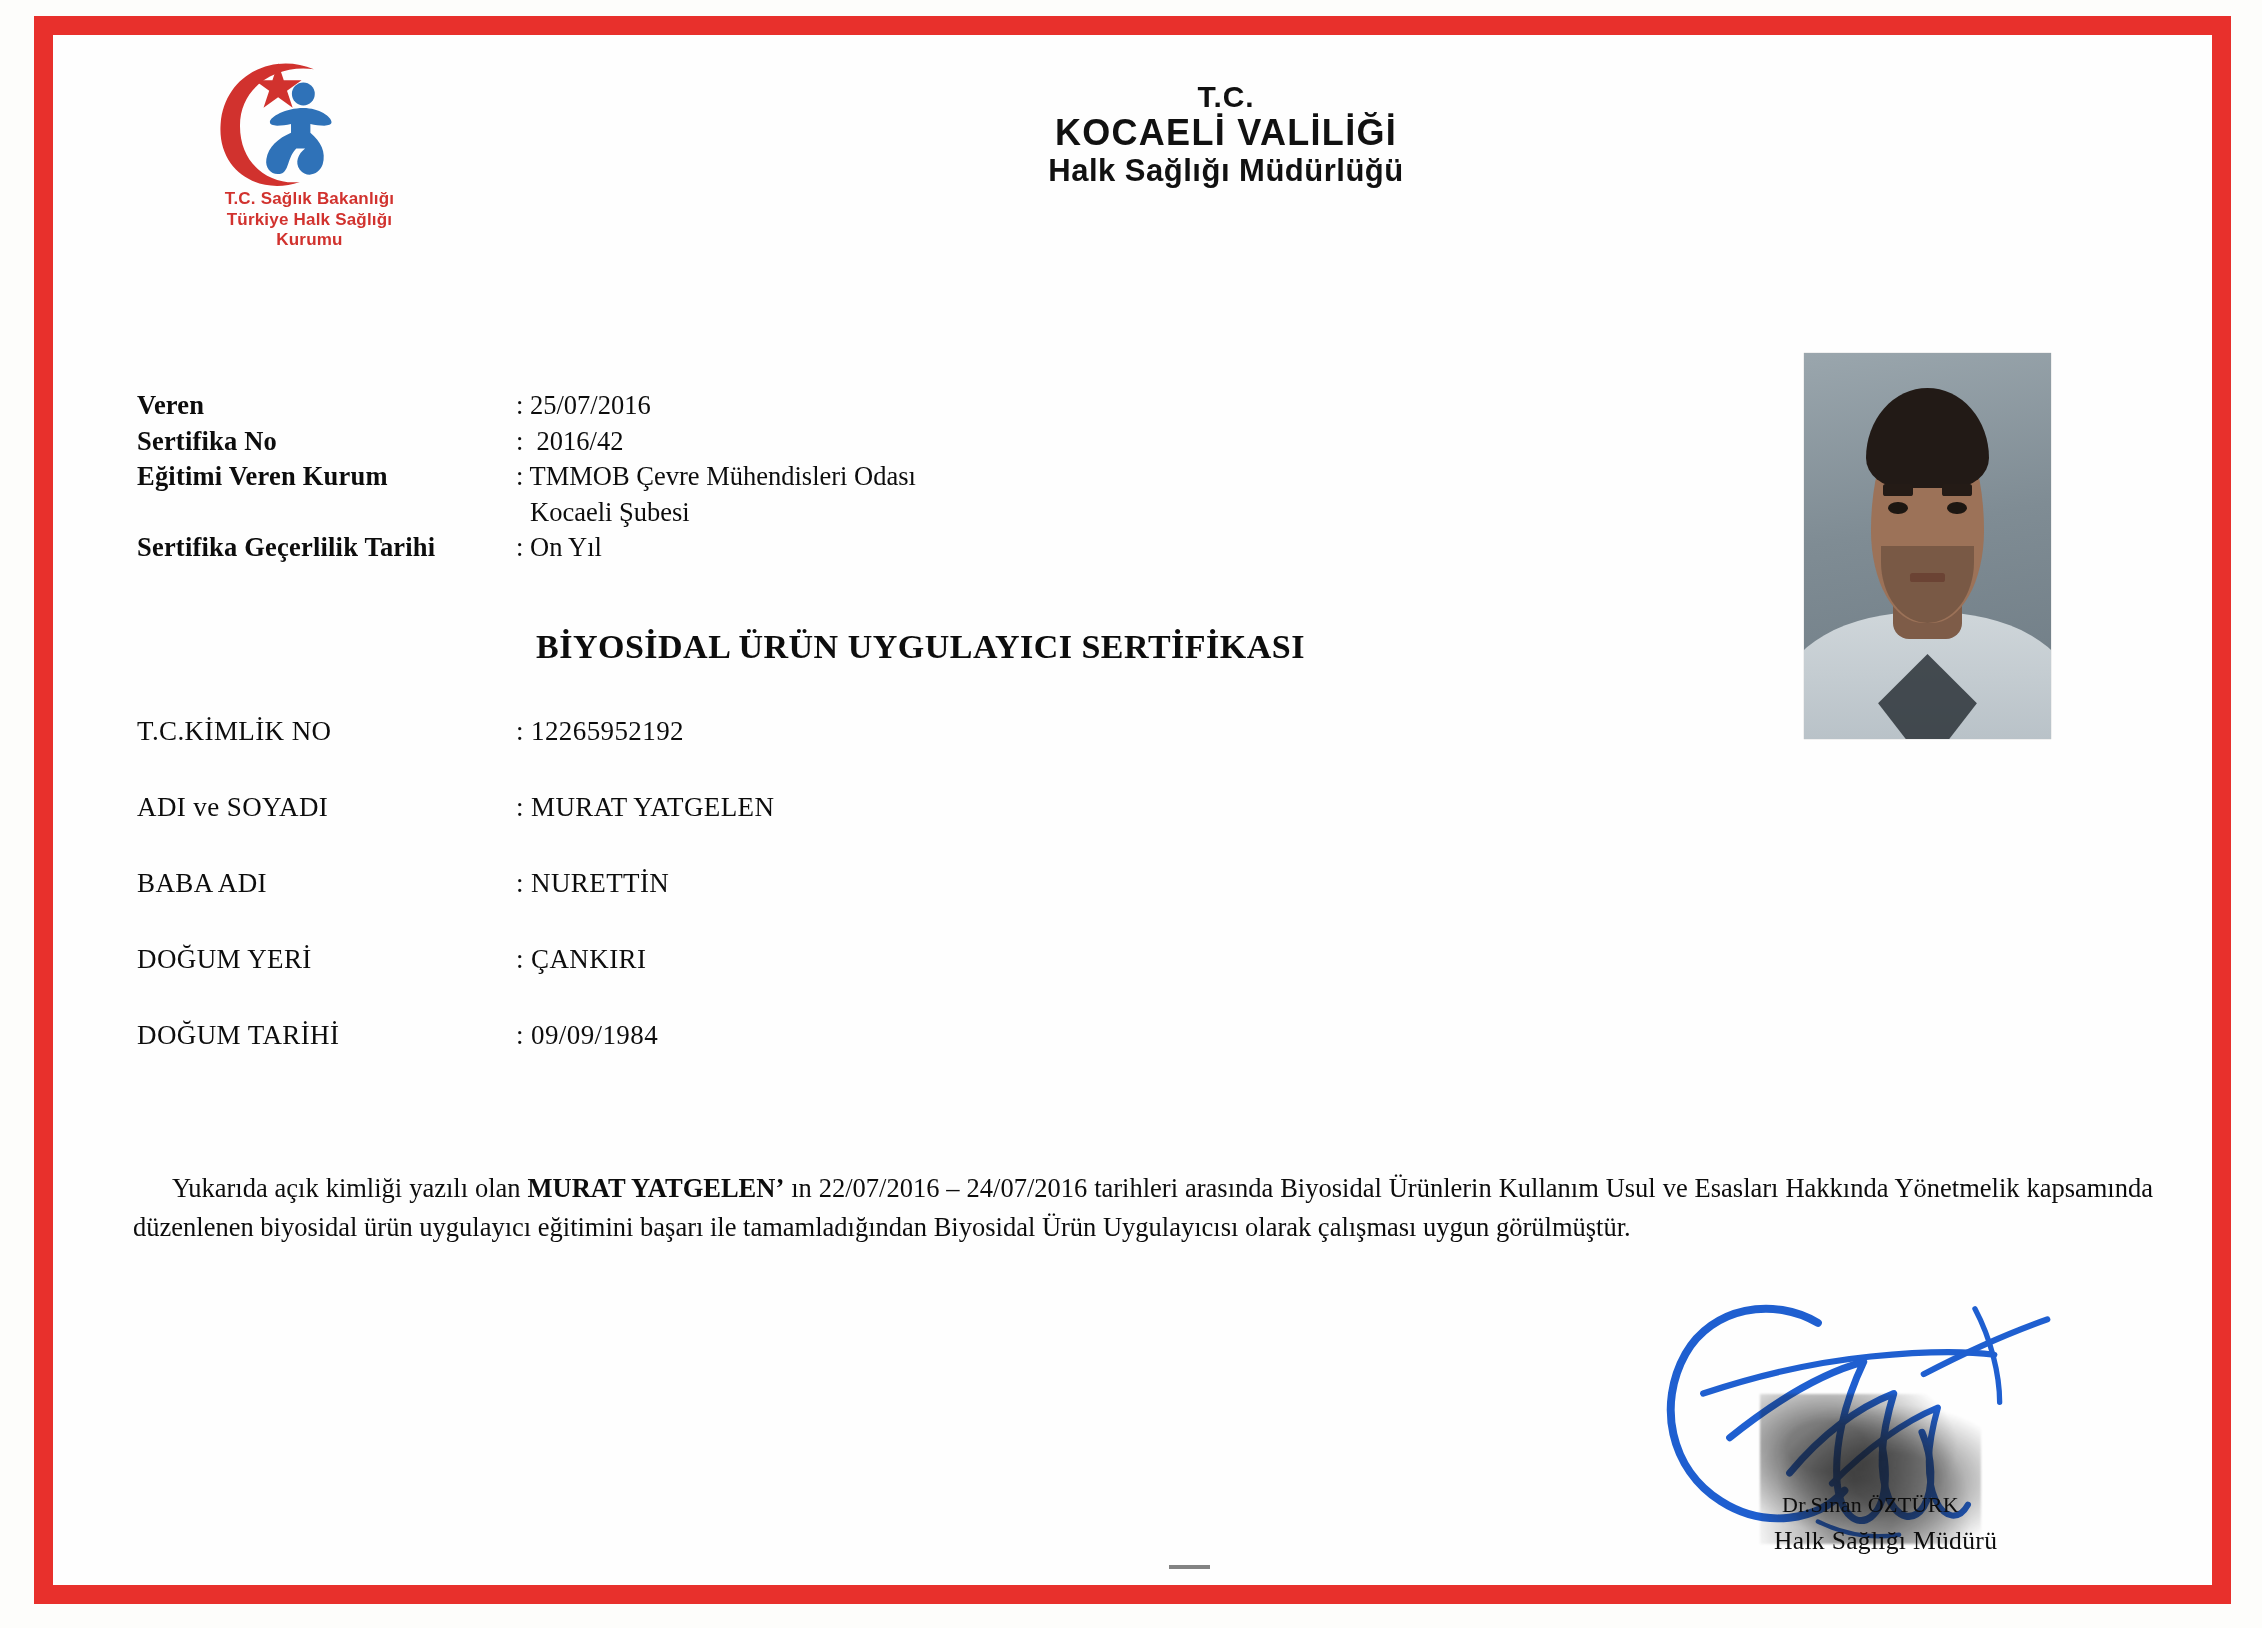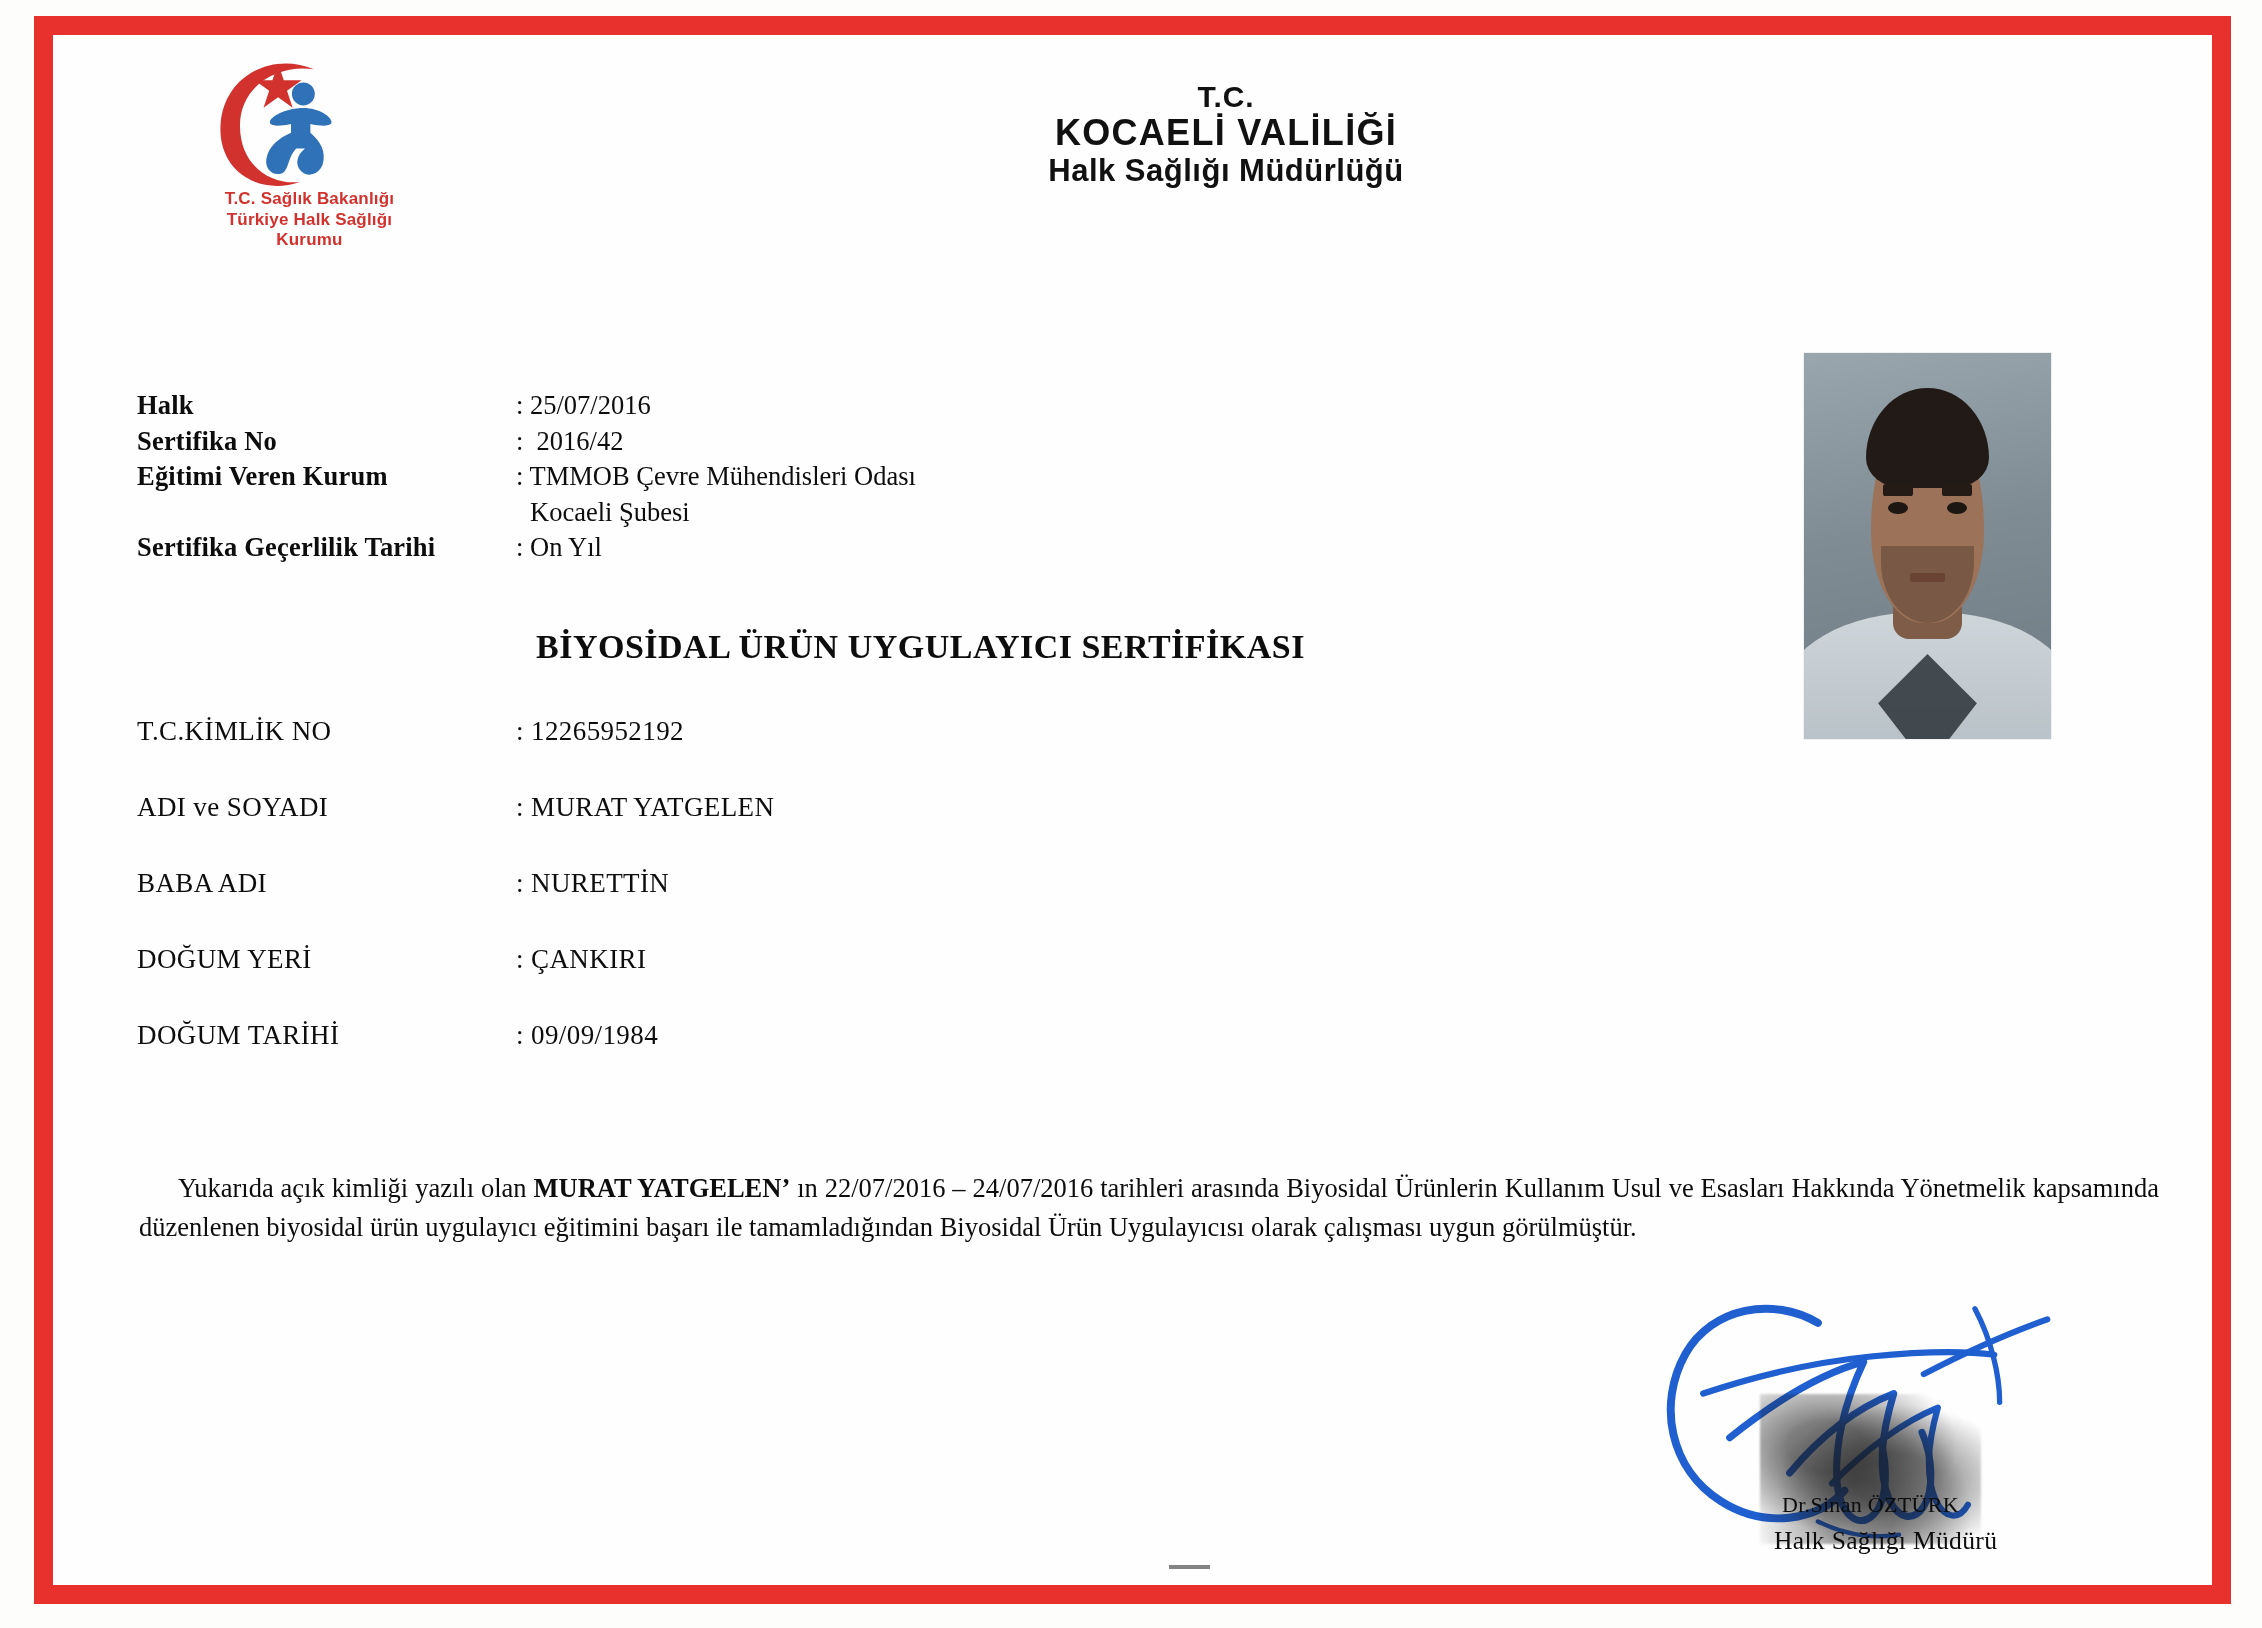--- a/index.html
+++ b/index.html
@@ -211,21 +211,21 @@
   .row-id {
     display: flex;
     margin-bottom: 45px;
   }
   .row-id .lbl { width: 379px; letter-spacing: 0.4px; }
   .row-id .val { letter-spacing: 0.4px; }
 
   
   #paragraph {
     position: absolute;
-    left: 86px;
+    left: 80px;
     top: 1134px;
     width: 2020px;
     font-size: 26.5px;
     line-height: 1.46;
     text-align: justify;
   }
   #paragraph .indent { display: inline-block; width: 39px; }
   #paragraph b { font-weight: bold; }
 
   
@@ -324,21 +324,21 @@
         <div class="ph-brow r"></div>
         <div class="ph-eye l"></div>
         <div class="ph-eye r"></div>
         <div class="ph-stubble"></div>
         <div class="ph-mouth"></div>
         <div class="ph-collar"></div>
       </div>
 
       <div id="info-top">
         <div class="row-top">
-          <div class="lbl">Halk</div>
+          <div class="lbl">Veren</div>
           <div class="val">: 25/07/2016</div>
         </div>
         <div class="row-top">
           <div class="lbl">Sertifika  No</div>
           <div class="val">:  2016/42</div>
         </div>
         <div class="row-top">
           <div class="lbl">Eğitimi Veren Kurum</div>
           <div class="val">: TMMOB Çevre Mühendisleri Odası</div>
         </div>

